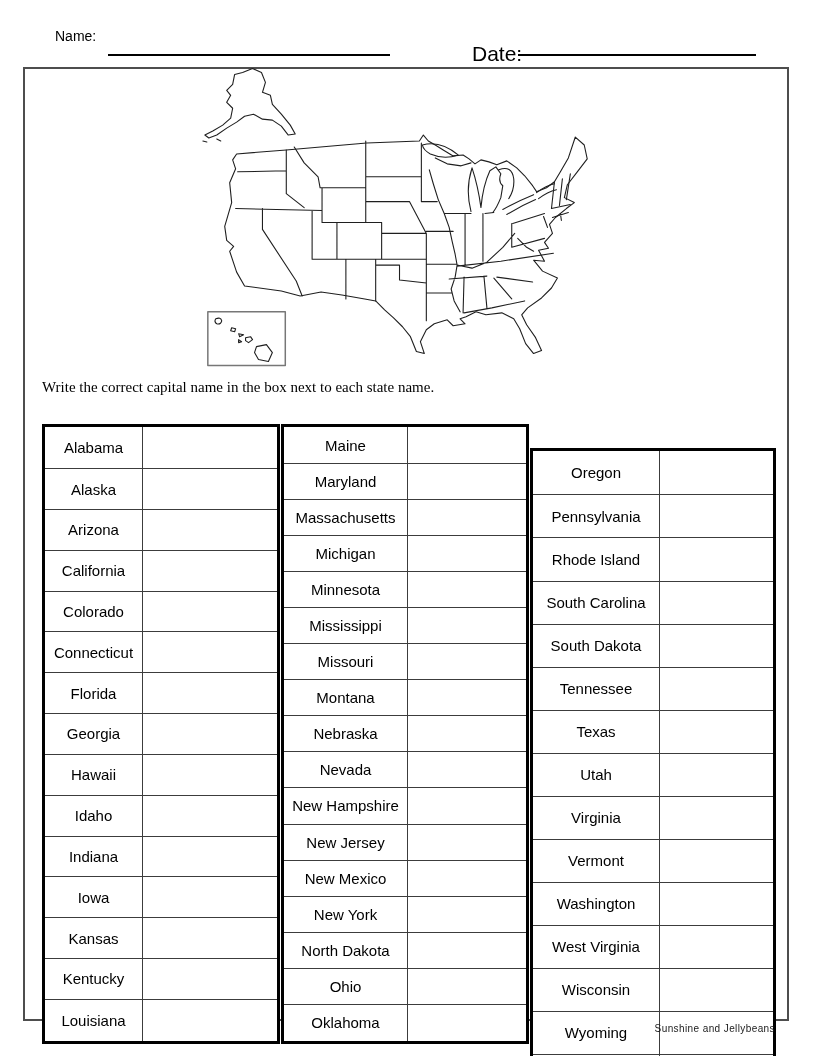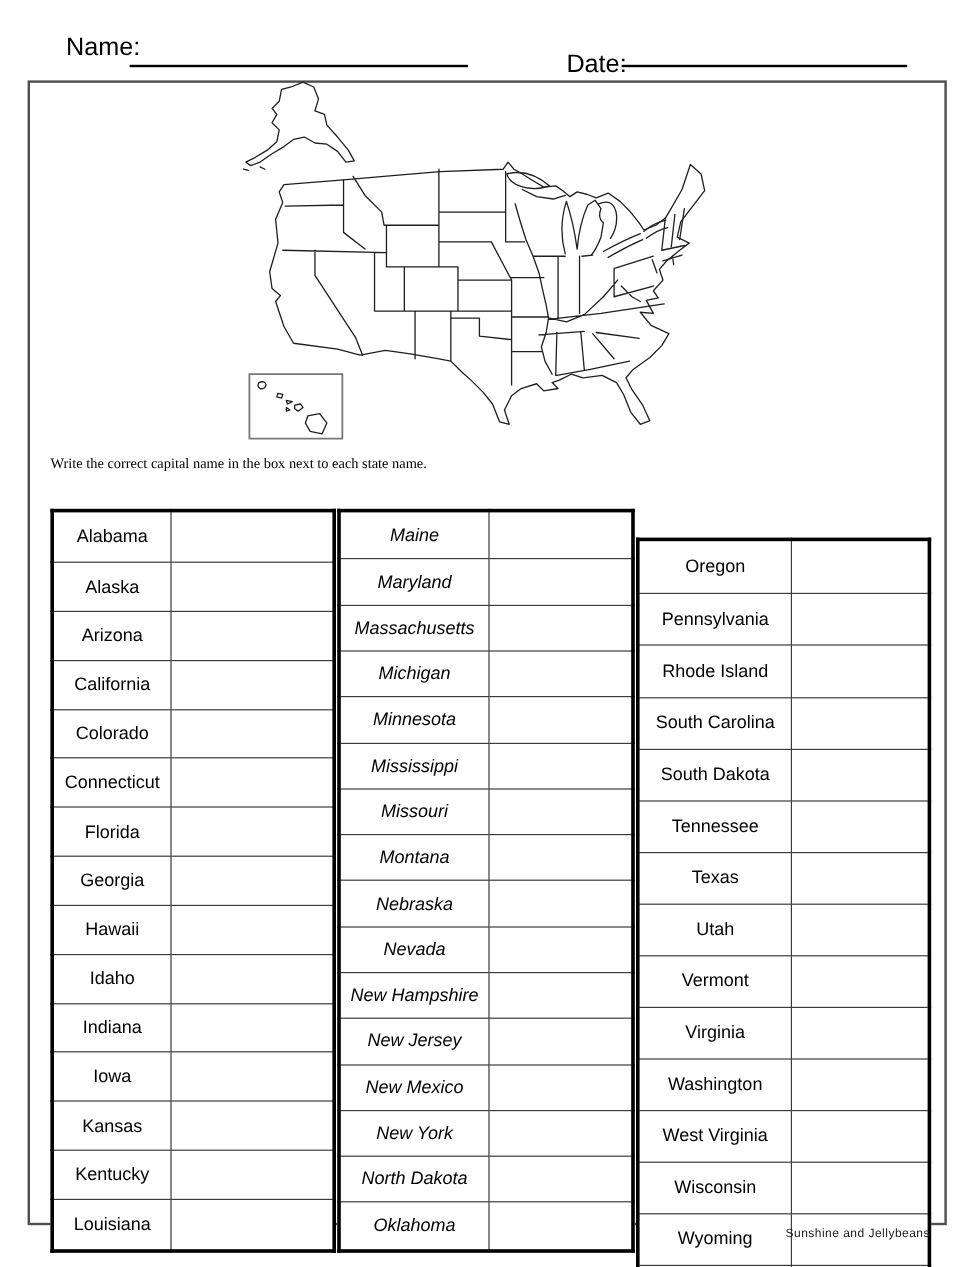--- a/index.html
+++ b/index.html
@@ -1,48 +1,48 @@
 <!DOCTYPE html>
 <html><head>
 <meta charset="utf-8">
 <style>
   html,body{margin:0;padding:0;background:#fff;}
   .page{position:relative;width:816px;height:1056px;background:#ffffff;overflow:hidden;
         font-family:"Liberation Sans",sans-serif;color:#000;}
 
   
   .head-row{position:absolute;left:0;top:26px;width:816px;height:34px;}
-  .name-label{position:absolute;left:55px;top:2px;font-size:21px;}
+  .name-label{position:absolute;left:55px;top:2px;font-size:14px;}
   .name-line{position:absolute;left:108px;top:0;width:282px;height:28px;border-bottom:2px solid #000;}
   .date-label{position:absolute;left:472px;top:16px;font-size:21px;}
   .date-line{position:absolute;left:518px;top:0;width:238px;height:28px;border-bottom:2px solid #000;}
 
   
   .frame{position:absolute;left:23px;top:67px;width:766px;height:954px;
          border:2px solid #4e4e4e;box-sizing:border-box;background:#fff;}
 
   
   .map-wrap{position:absolute;left:183px;top:62px;width:437px;height:309px;}
   .map-wrap svg{width:100%;height:100%;display:block;}
 
   
   .instruction{position:absolute;left:42px;top:379px;font-family:"Liberation Serif",serif;
-               font-size:12px;}
+               font-size:15px;}
 
   
   .tables{position:absolute;left:42px;top:424px;width:734px;height:700px;display:flex;}
   table{border-collapse:collapse;table-layout:fixed;height:620px;
         border:3px solid #000;background:#fff;}
   table.g1{width:238px;margin-right:1px;}
   table.g2{width:248px;margin-right:1px;}
   table.g3{width:246px;margin-top:24px;}
   td{border:1px solid #3c3c3c;padding:0 2px;font-size:15px;text-align:center;
      vertical-align:middle;overflow:hidden;white-space:nowrap;}
   .g1 td.state{width:93px;}
-  .g2 td.state{width:119px;font-style:italic;}
+  .g2 td.state{width:119px;}
   .g3 td.state{width:122px;}
 
   
   .credit{position:absolute;right:41px;top:1023px;font-size:10px;letter-spacing:.4px;color:#1a1a1a;}
 </style>
 </head>
 <body>
 
 <div class="page">
 
@@ -196,20 +196,24 @@
           </tr>
           <tr>
             <td class="state">New York</td>
             <td class="answer"></td>
           </tr>
           <tr>
             <td class="state">North Dakota</td>
             <td class="answer"></td>
           </tr>
           <tr>
+            <td class="state">Ohio</td>
+            <td class="answer"></td>
+          </tr>
+          <tr>
             <td class="state">Oklahoma</td>
             <td class="answer"></td>
           </tr>
         </tbody>
       </table>
     <table class="g3">
         <tbody>
           <tr>
             <td class="state">Oregon</td>
             <td class="answer"></td>
@@ -236,25 +240,25 @@
           </tr>
           <tr>
             <td class="state">Texas</td>
             <td class="answer"></td>
           </tr>
           <tr>
             <td class="state">Utah</td>
             <td class="answer"></td>
           </tr>
           <tr>
+            <td class="state">Virginia</td>
+            <td class="answer"></td>
+          </tr>
+          <tr>
             <td class="state">Vermont</td>
-            <td class="answer"></td>
-          </tr>
-          <tr>
-            <td class="state">Virginia</td>
             <td class="answer"></td>
           </tr>
           <tr>
             <td class="state">Washington</td>
             <td class="answer"></td>
           </tr>
           <tr>
             <td class="state">West Virginia</td>
             <td class="answer"></td>
           </tr>

